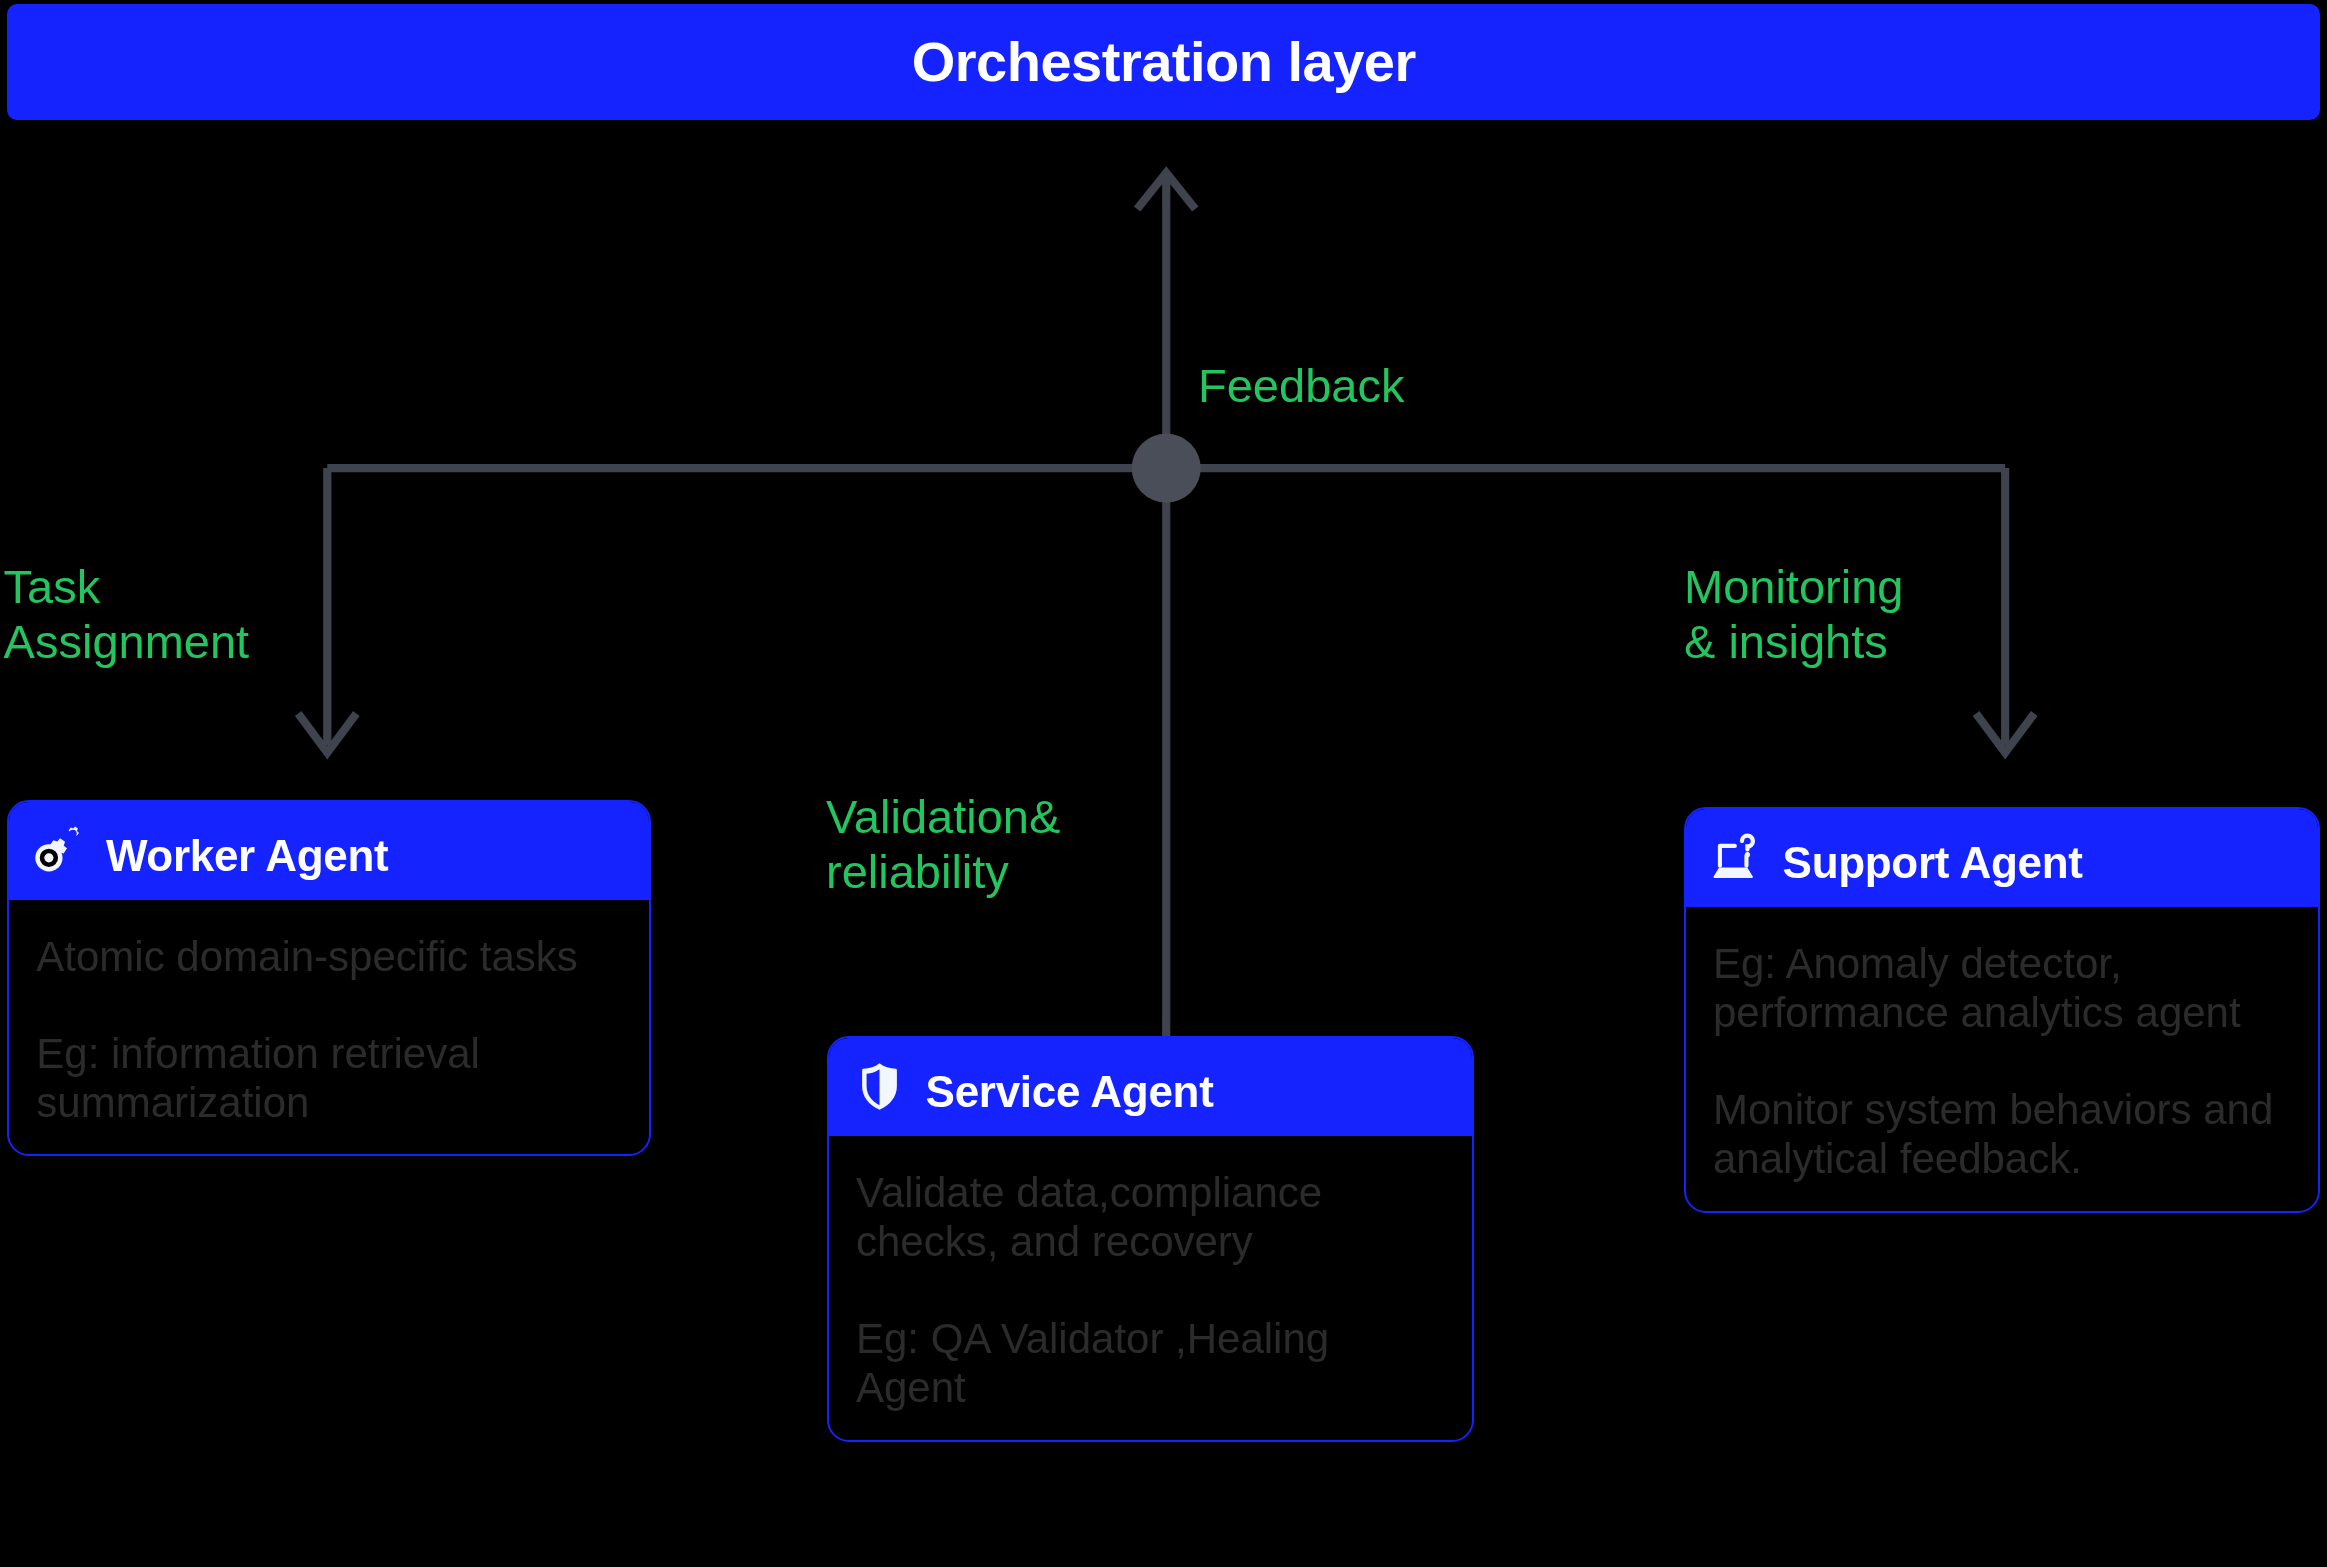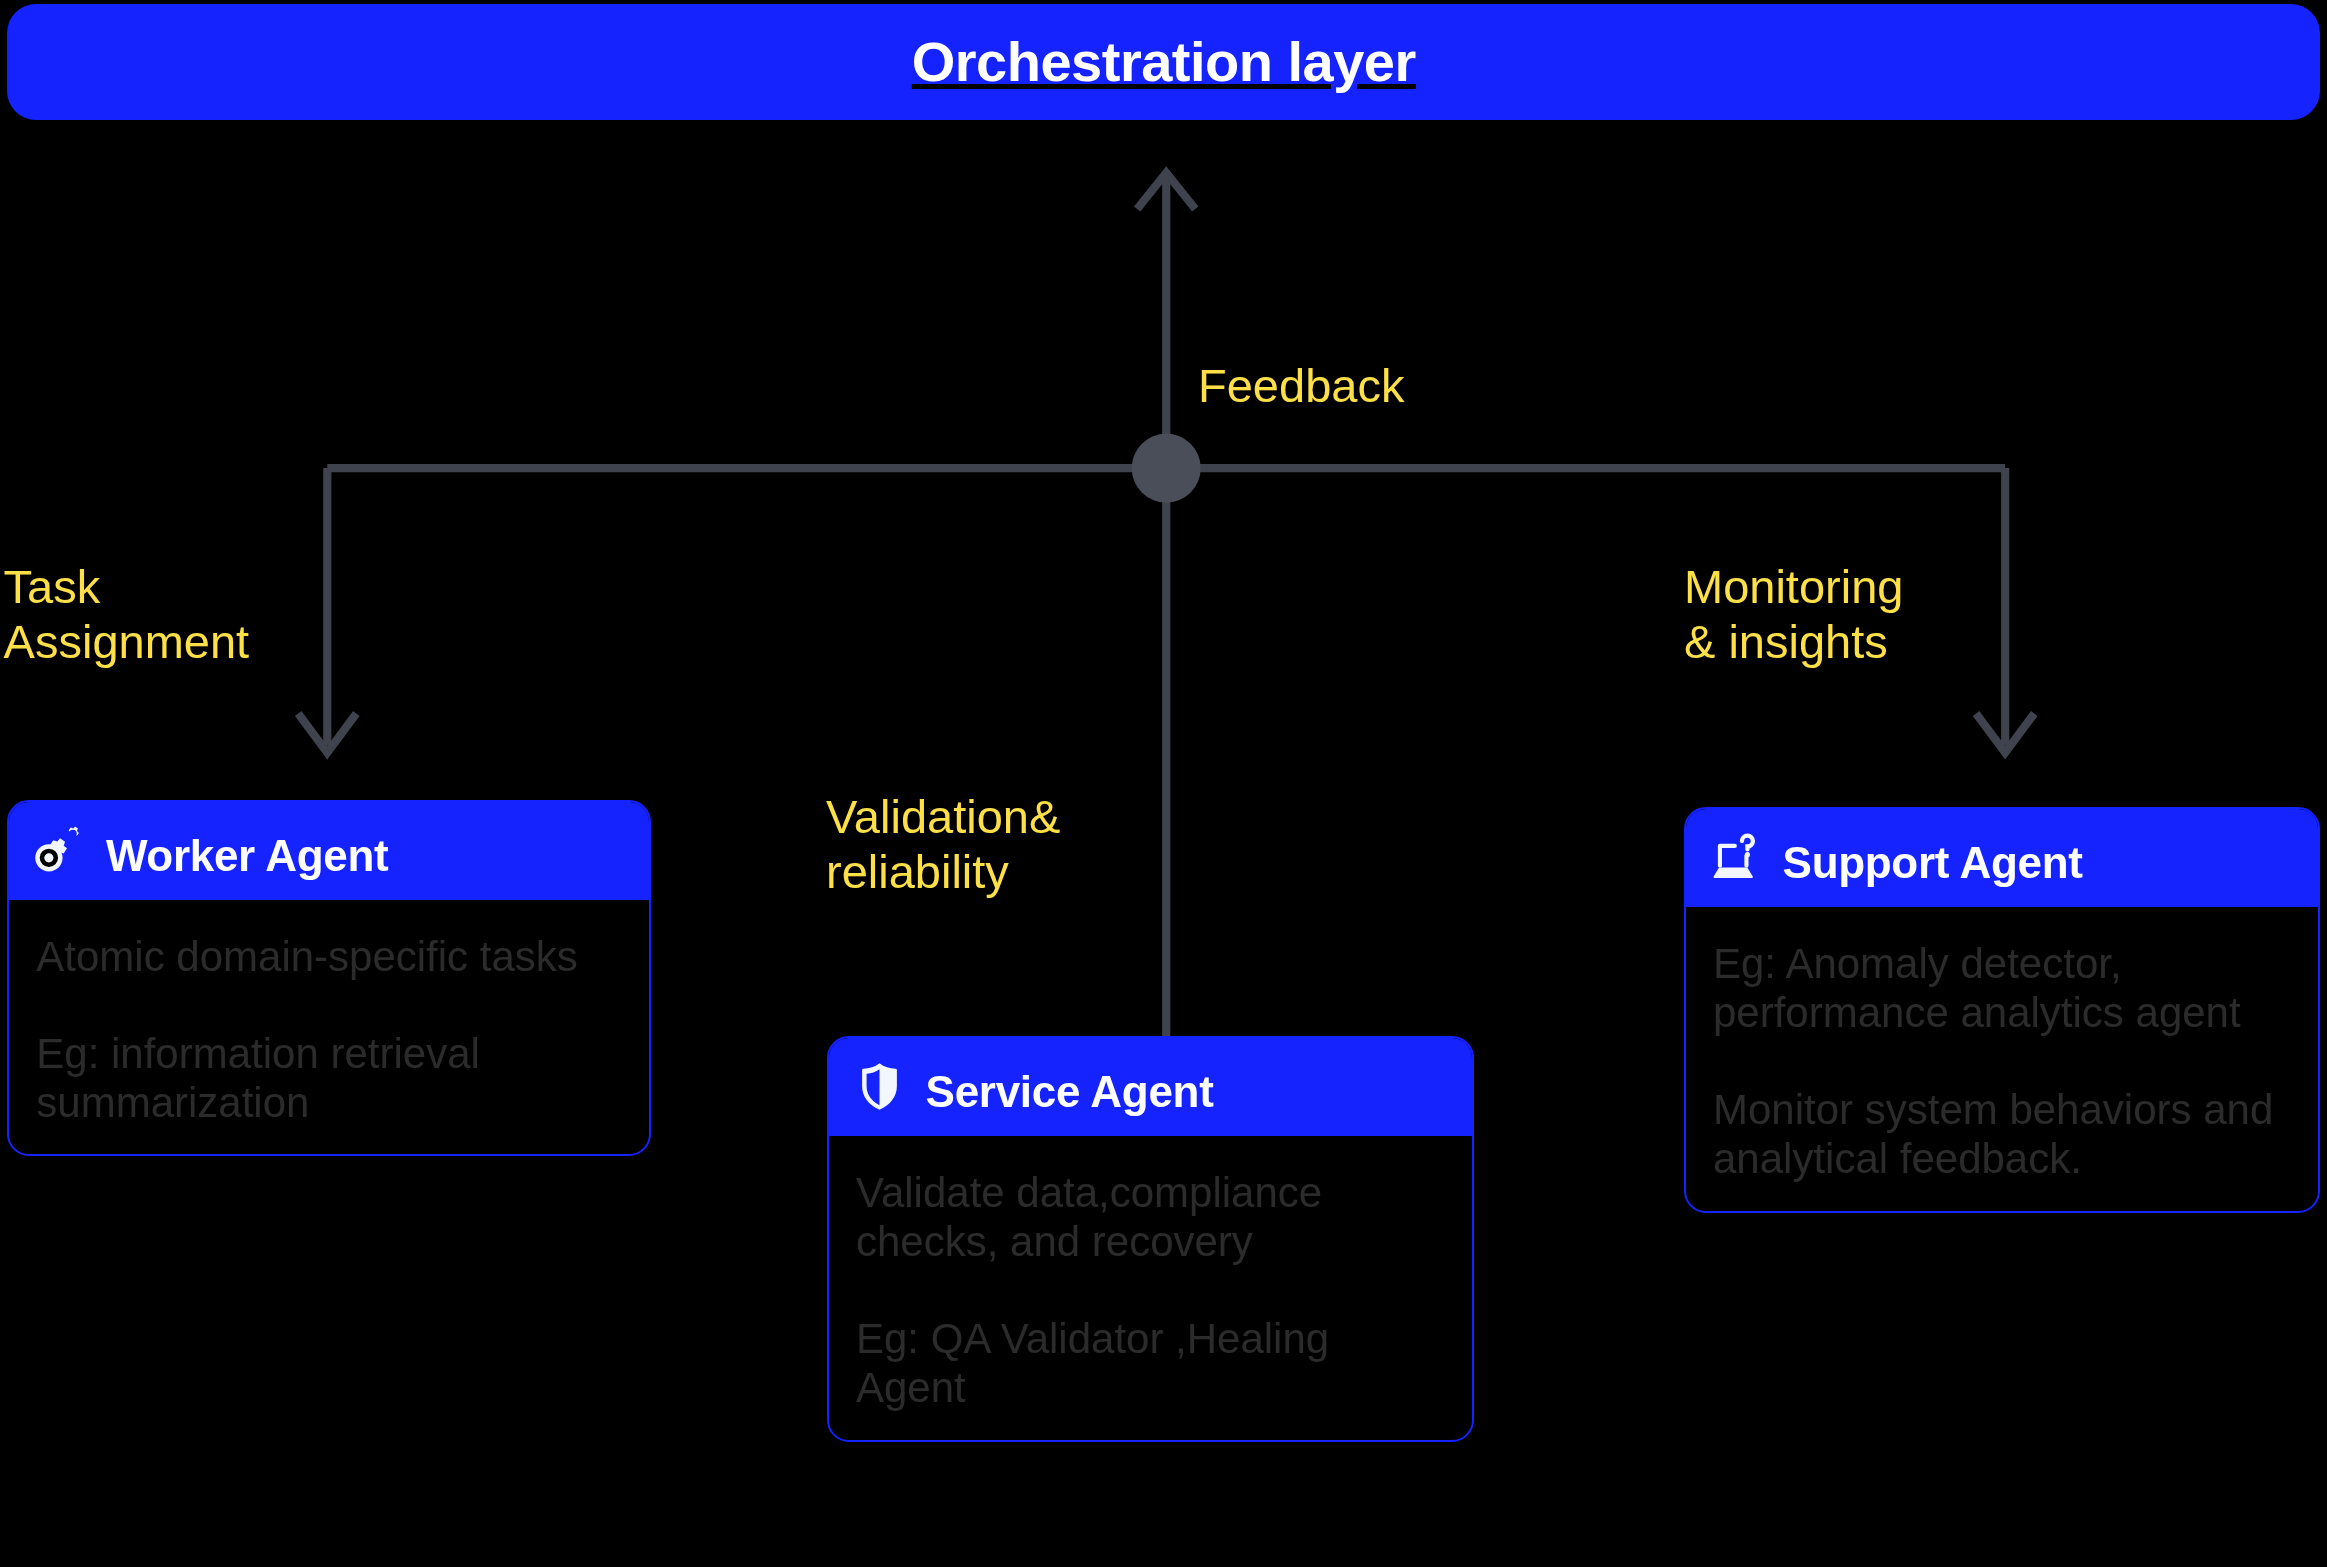--- a/index.html
+++ b/index.html
@@ -20,25 +20,24 @@
   }
 
   
   .orch-bar {
     position: absolute;
     left: 7.3px;
     top: 3.6px;
     width: 2313px;
     height: 116px;
     background: #1423FF;
-    border-radius: 29px;
+    border-radius: 10px;
     display: flex;
     align-items: center;
     justify-content: center;
-    text-decoration: underline;
   }
   .orch-title {
     color: #FFFFFF;
     font-size: 56px;
     font-weight: 700;
     letter-spacing: -0.5px;
     line-height: 1;
   }
 
   
@@ -47,21 +46,21 @@
     left: 0;
     top: 0;
     width: 2327px;
     height: 1567px;
     pointer-events: none;
   }
 
   
   .edge-label {
     position: absolute;
-    color: #fde047;
+    color: #22c55e;
     font-size: 47px;
     font-weight: 400;
     line-height: 1.18;
     white-space: pre-line;
   }
   .lbl-feedback   { left: 1198px; top: 358px; }
   .lbl-task       { left: 3.6px;    top: 559px; }
   .lbl-validation { left: 826px;  top: 789px; }
   .lbl-monitoring { left: 1684px; top: 559px; }
 

